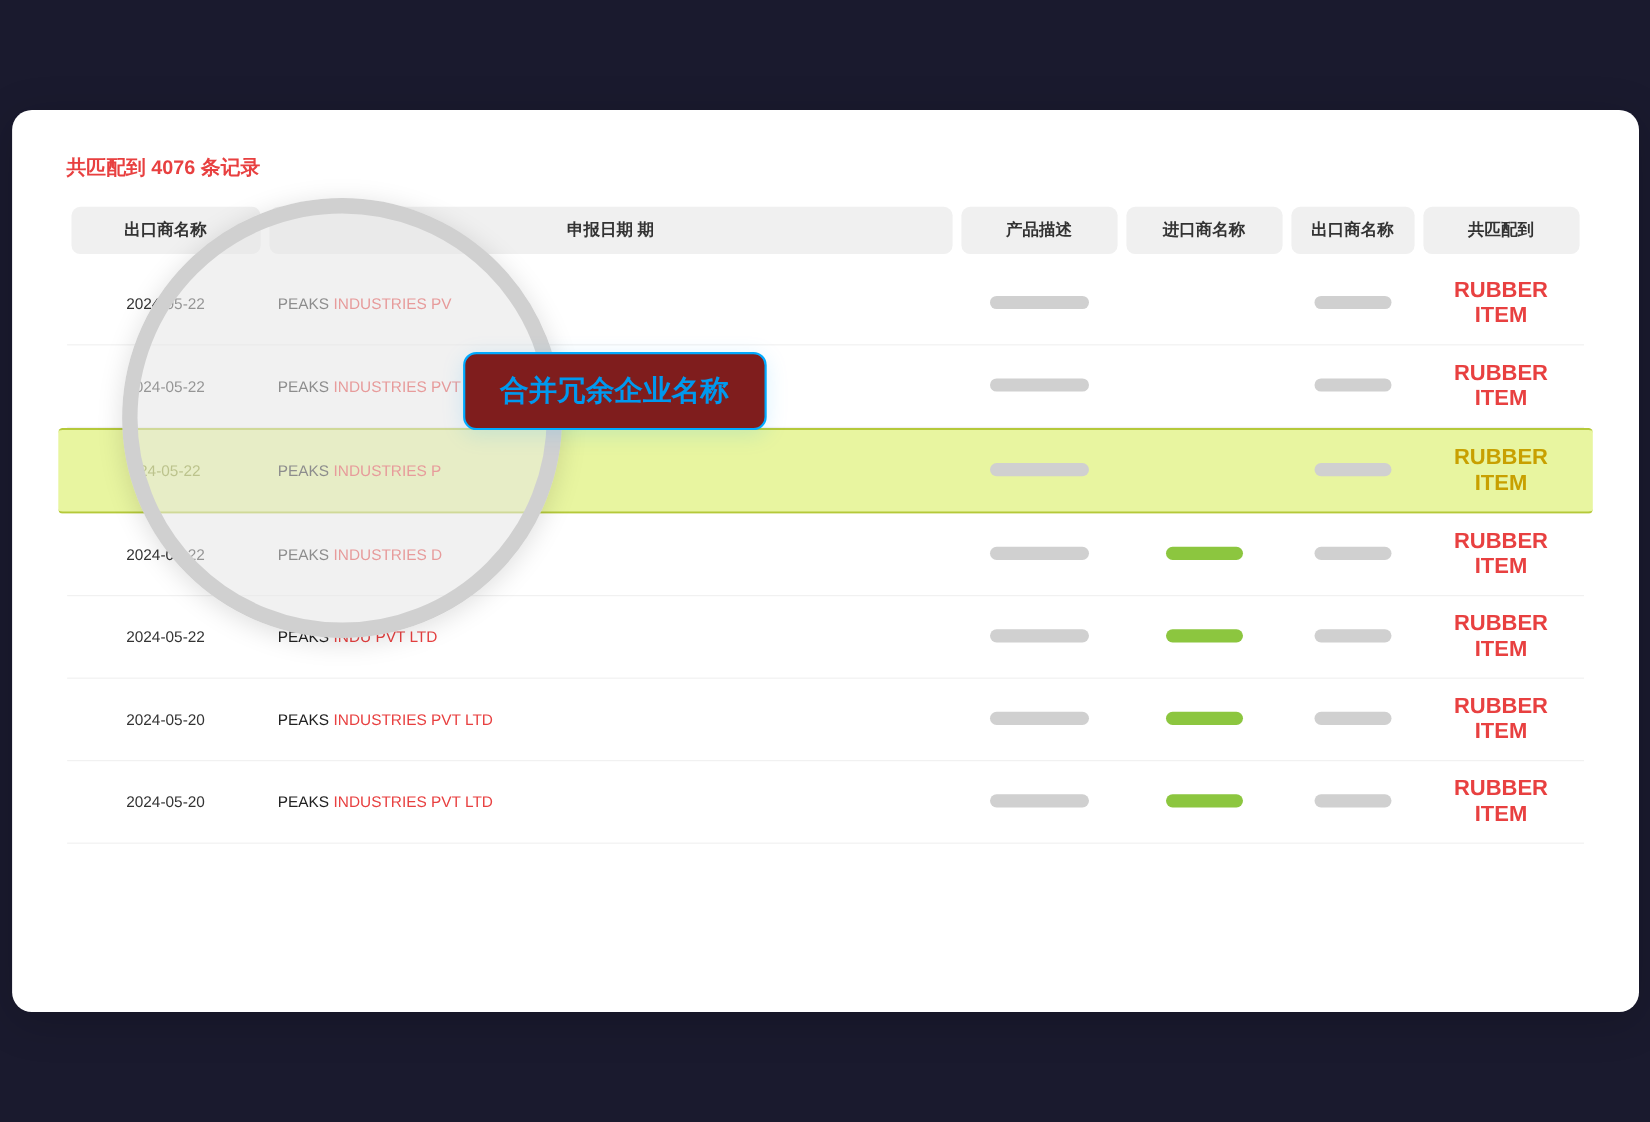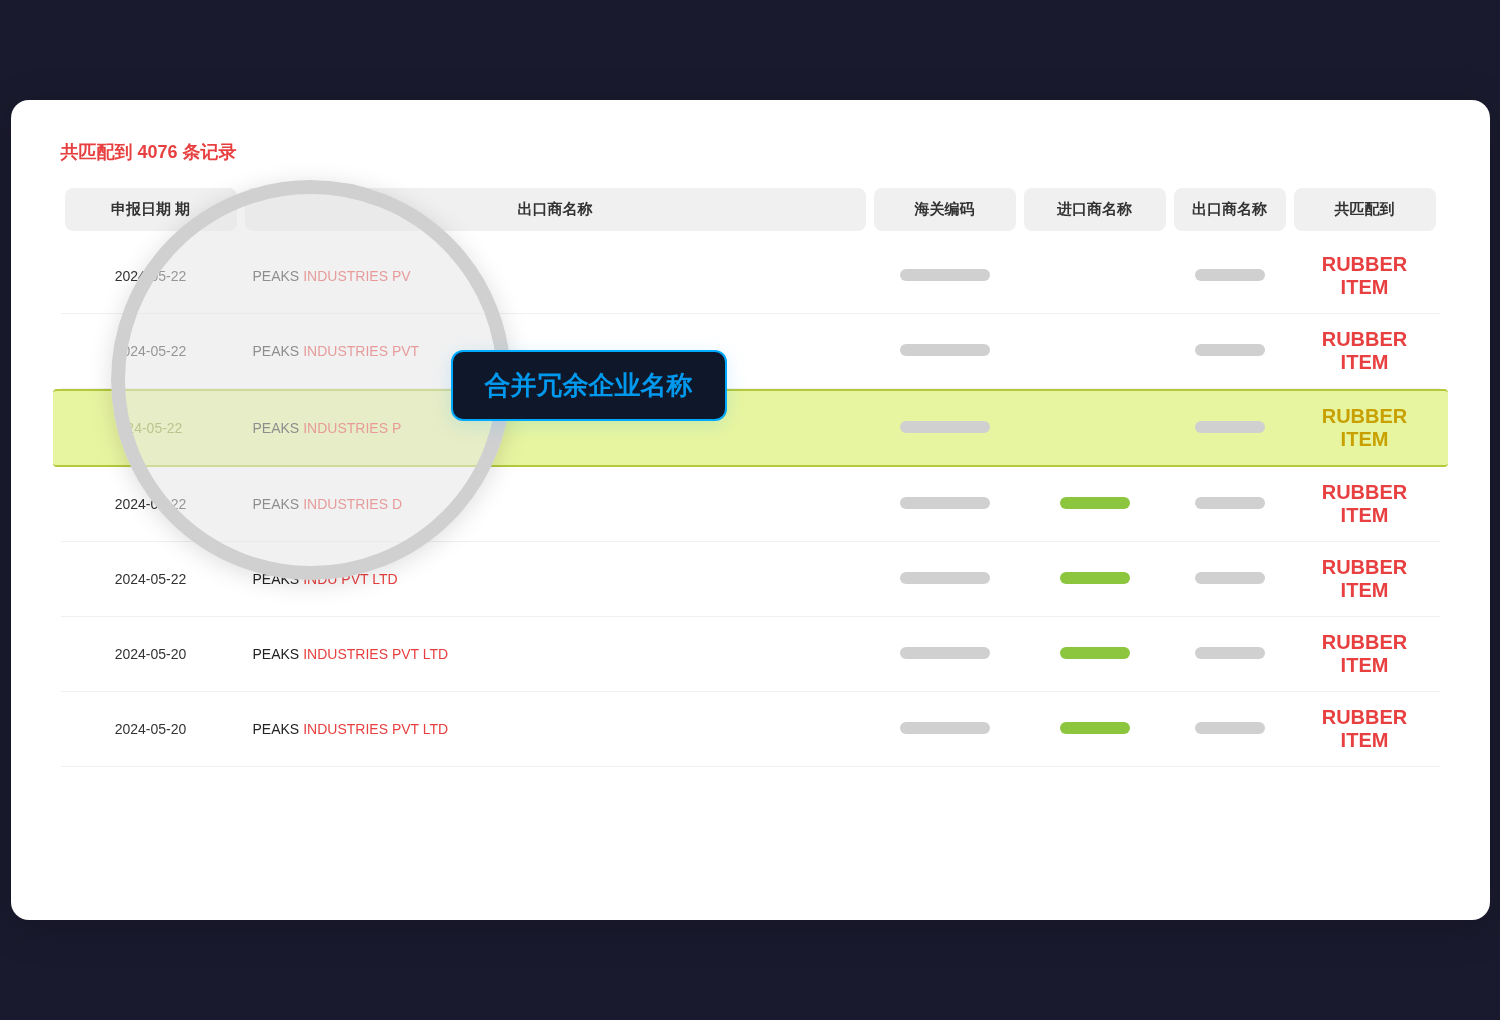--- a/index.html
+++ b/index.html
@@ -144,28 +144,27 @@
       background: #c0c0c0;
       border-radius: 10px;
       transform: rotate(45deg);
       transform-origin: top left;
     }
 
     
     .tooltip-bubble {
       position: absolute;
       top: 220px;
-      left: 440px;
-      background: #0f172a;
+      left: 410px;
+      background: #7f1d1d;
       border: 2.5px solid #00aaff;
       border-radius: 12px;
       padding: 16px 32px;
       z-index: 20;
       box-shadow: 0 4px 20px rgba(0,170,255,0.15);
-      margin-top: 30px;
     }
     .tooltip-bubble .tooltip-text {
       font-size: 26px;
       font-weight: 700;
       color: #0099ee;
       white-space: nowrap;
     }
 
     
     .banner {
@@ -195,23 +194,23 @@
 
 <div class="card">
   <div class="record-count">
     <span>共匹配到</span>
     <span style="color:#e84040;font-weight:bold;">4076</span>
     <span>条记录</span>
   </div>
 
   <div class="table-wrapper">
     <div class="table-header">
+      <div class="th">出口商名称</div>
       <div class="th">申报日期 期</div>
-      <div class="th">出口商名称</div>
-      <div class="th">海关编码</div>
+      <div class="th">产品描述</div>
       <div class="th">进口商名称</div>
       <div class="th">出口商名称</div>
       <div class="th">共匹配到</div>
     </div>
 
     <div class="table-body">
 
       <div class="table-row">
         <div class="td date">2024-05-22</div>
         <div class="td exporter">

